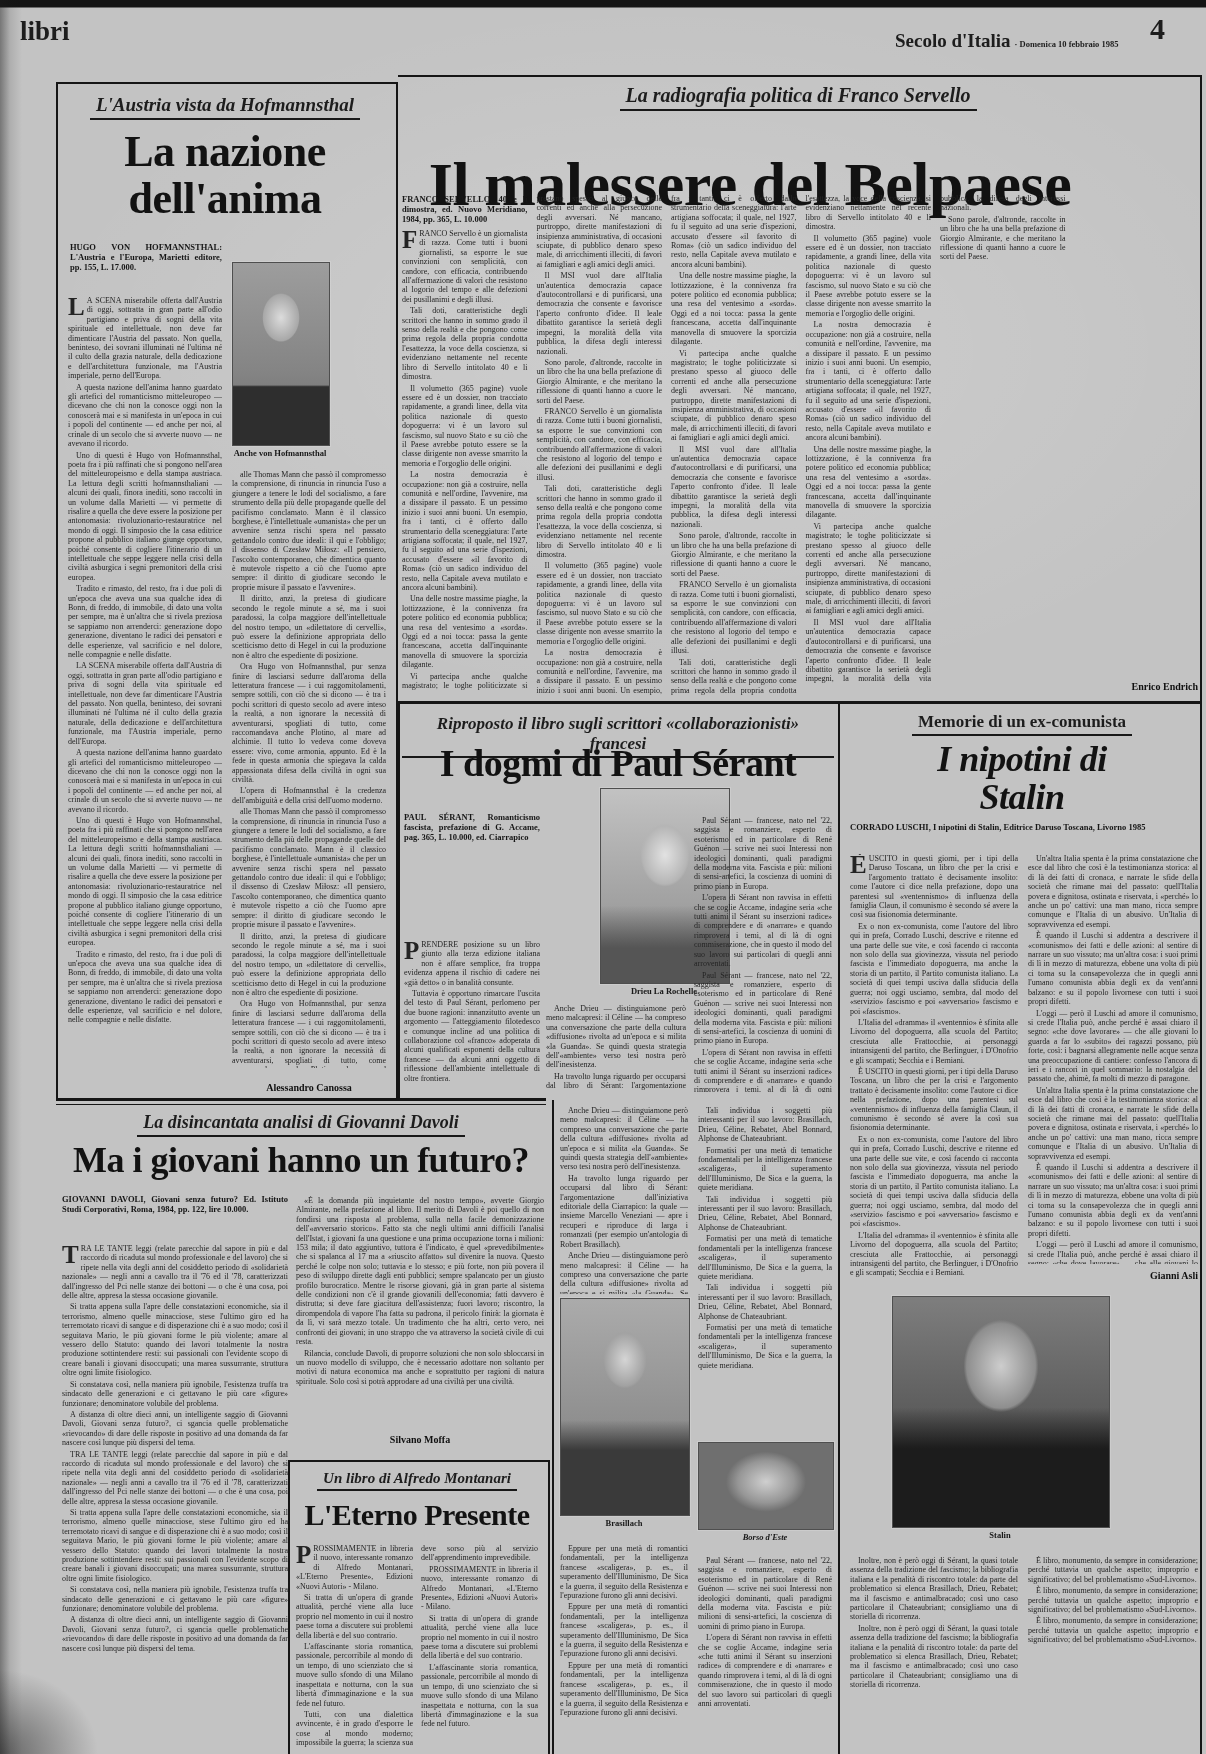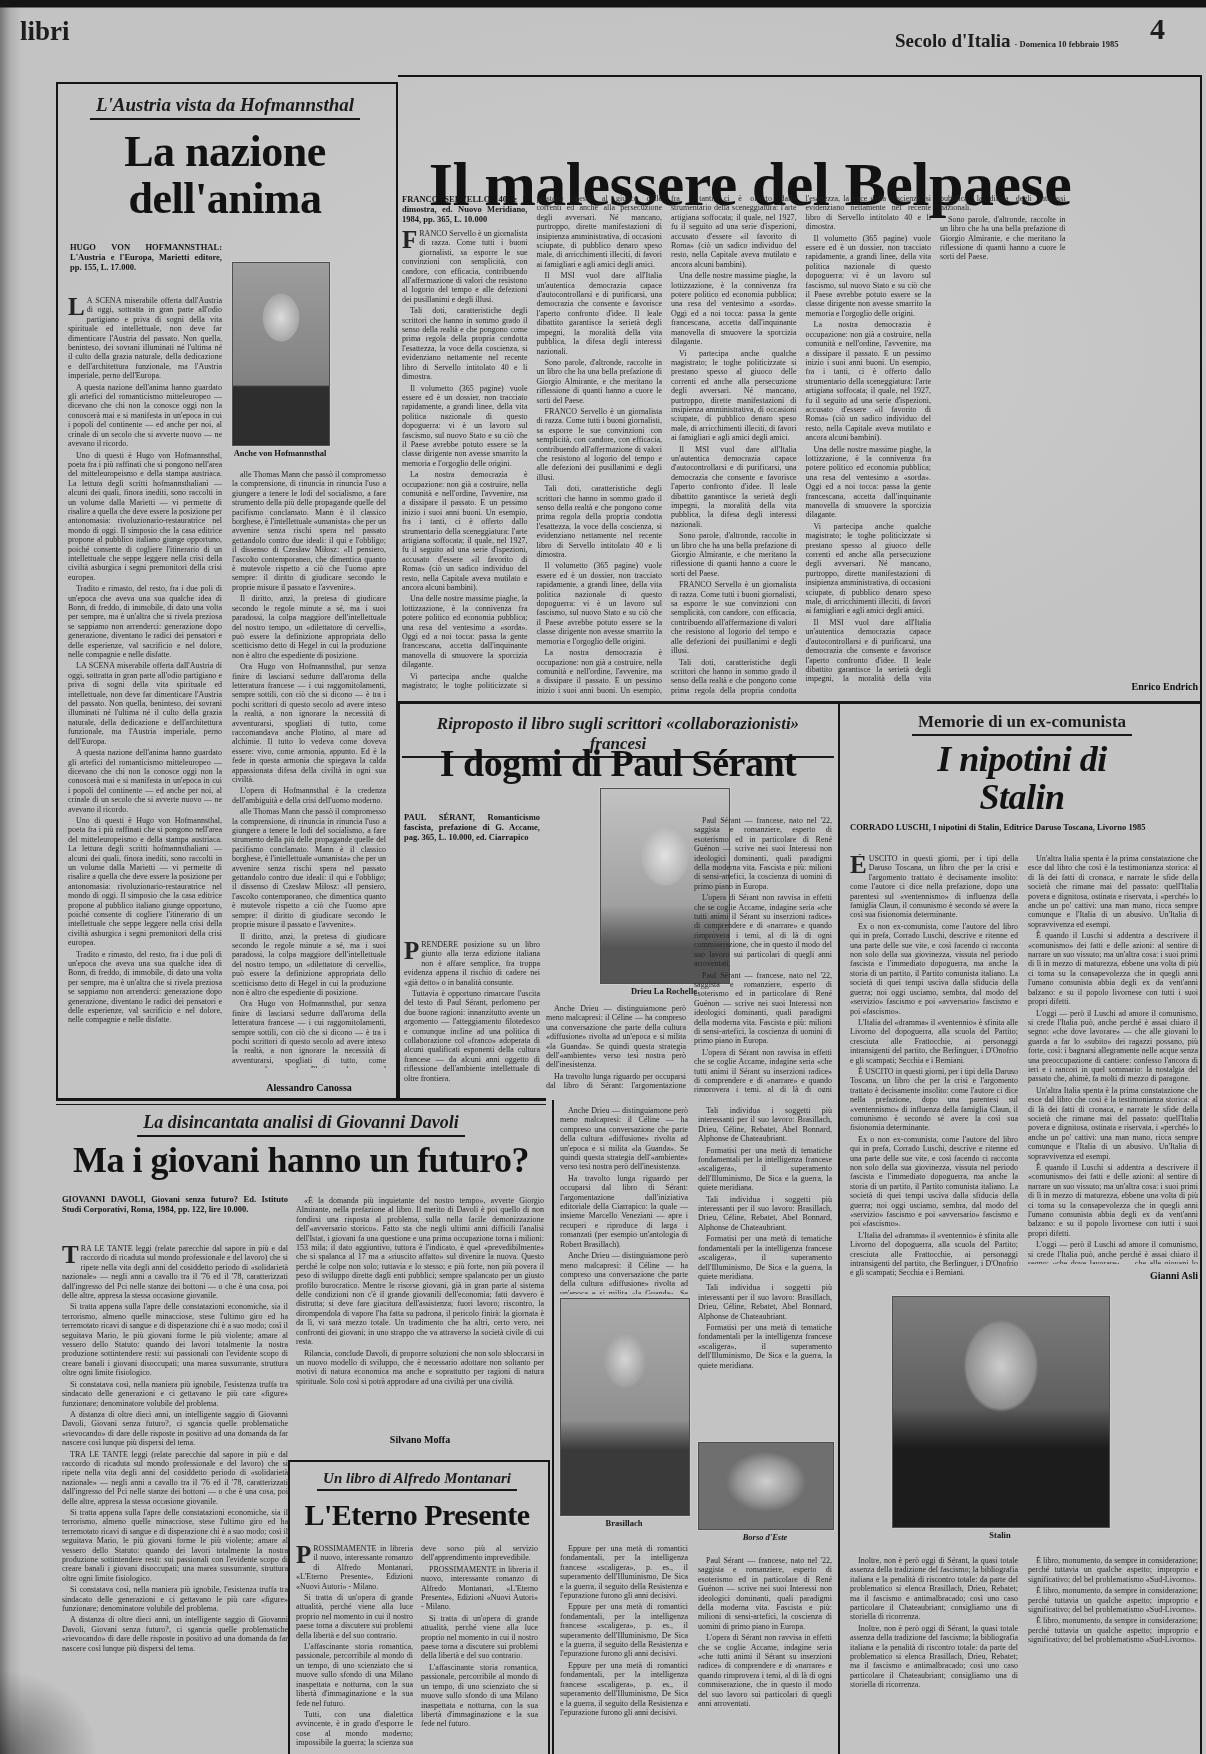--- a/index.html
+++ b/index.html
@@ -69,20 +69,21 @@
       <p>alle Thomas Mann che passò il compromesso la comprensione, di rinuncia in rinuncia l'uso a giungere a tenere le lodi del socialismo, a fare strumento della più delle propagande quelle del pacifismo conclamato. Mann è il classico borghese, è l'intellettuale «umanista» che per un avvenire senza rischi spera nel passato gettandolo contro due ideali: il qui e l'obbligo; il dissenso di Czesław Miłosz: «Il pensiero, l'ascolto contemporaneo, che dimentica quanto è mutevole rispetto a ciò che l'uomo apre sempre: il diritto di giudicare secondo le proprie misure il passato e l'avvenire».</p>
       <p>Il diritto, anzi, la pretesa di giudicare secondo le regole minute a sé, ma i suoi paradossi, la colpa maggiore dell'intellettuale del nostro tempo, un «dilettatore di cervelli», può essere la definizione appropriata dello scetticismo detto di Hegel in cui la produzione non è altro che espediente di posizione.</p>
       <p>Ora Hugo von Hofmannsthal, pur senza finire di lasciarsi sedurre dall'aroma della letteratura francese — i cui raggomitolamenti, sempre sottili, con ciò che si dicono — è tra i pochi scrittori di questo secolo ad avere inteso la realtà, a non ignorare la necessità di avventurarsi, spogliati di tutto, come raccomandava anche Plotino, al mare ad alchimie. Il tutto lo vedeva come doveva essere: vivo, come armonia, appunto. Ed è la fede in questa armonia che spiegava la calda appassionata difesa della civiltà in ogni sua civiltà.</p>
       <p>L'opera di Hofmannsthal è la credenza dell'ambiguità e della crisi dell'uomo moderno.</p>
       <p>alle Thomas Mann che passò il compromesso la comprensione, di rinuncia in rinuncia l'uso a giungere a tenere le lodi del socialismo, a fare strumento della più delle propagande quelle del pacifismo conclamato. Mann è il classico borghese, è l'intellettuale «umanista» che per un avvenire senza rischi spera nel passato gettandolo contro due ideali: il qui e l'obbligo; il dissenso di Czesław Miłosz: «Il pensiero, l'ascolto contemporaneo, che dimentica quanto è mutevole rispetto a ciò che l'uomo apre sempre: il diritto di giudicare secondo le proprie misure il passato e l'avvenire».</p>
       <p>Il diritto, anzi, la pretesa di giudicare secondo le regole minute a sé, ma i suoi paradossi, la colpa maggiore dell'intellettuale del nostro tempo, un «dilettatore di cervelli», può essere la definizione appropriata dello scetticismo detto di Hegel in cui la produzione non è altro che espediente di posizione.</p>
       <p>Ora Hugo von Hofmannsthal, pur senza finire di lasciarsi sedurre dall'aroma della letteratura francese — i cui raggomitolamenti, sempre sottili, con ciò che si dicono — è tra i pochi scrittori di questo secolo ad avere inteso la realtà, a non ignorare la necessità di avventurarsi, spogliati di tutto, come raccomandava anche Plotino, al mare ad alchimie. Il tutto lo vedeva come doveva essere: vivo, come armonia, appunto. Ed è la fede in questa armonia che spiegava la calda appassionata difesa della civiltà in ogni sua civiltà.</p>
     </div>
   <div class="abs byline" style="left:232px;top:1073px;width:154px;text-align:center;margin-top:9px;">Alessandro Canossa</div>
 
+  <div class="abs kicker" style="left:448px;top:84px;width:700px;font-size:20px;"><span>La radiografia politica di Franco Servello</span></div>
   <div class="abs headline" style="left:400px;top:110px;width:700px;font-size:62px;line-height:58px;margin-top:45px;">Il malessere del Belpaese</div>
   <div class="abs bt cols6" style="left:402px;top:194px;width:798px;height:502px;">
     <div class="bookref" style="margin-bottom:5px;">FRANCO SERVELLO, 40 e li dimostra, ed. Nuovo Meridiano, 1984, pp. 365, L. 10.000</div>
     <div>
         <p class="dc">FRANCO Servello è un giornalista di razza. Come tutti i buoni giornalisti, sa esporre le sue convinzioni con semplicità, con candore, con efficacia, contribuendo all'affermazione di valori che resistono al logorio del tempo e alle defezioni dei pusillanimi e degli illusi.</p>
         <p>Tali doti, caratteristiche degli scrittori che hanno in sommo grado il senso della realtà e che pongono come prima regola della propria condotta l'esattezza, la voce della coscienza, si evidenziano nettamente nel recente libro di Servello intitolato 40 e li dimostra.</p>
         <p>Il volumetto (365 pagine) vuole essere ed è un dossier, non tracciato rapidamente, a grandi linee, della vita politica nazionale di questo dopoguerra: vi è un lavoro sul fascismo, sul nuovo Stato e su ciò che il Paese avrebbe potuto essere se la classe dirigente non avesse smarrito la memoria e l'orgoglio delle origini.</p>
         <p>La nostra democrazia è occupazione: non già a costruire, nella comunità e nell'ordine, l'avvenire, ma a dissipare il passato. E un pessimo inizio i suoi anni buoni. Un esempio, fra i tanti, ci è offerto dallo strumentario della sceneggiatura: l'arte artigiana soffocata; il quale, nel 1927, fu il seguito ad una serie d'ispezioni, accusato d'essere «il favorito di Roma» (ciò un sadico individuo del resto, nella Capitale aveva mutilato e ancora alcuni bambini).</p>
         <p>Una delle nostre massime piaghe, la lottizzazione, è la connivenza fra potere politico ed economia pubblica; una resa del ventesimo a «sorda». Oggi ed a noi tocca: passa la gente francescana, accetta dall'inquinante manovella di smuovere la sporcizia dilagante.</p>
         <p>Vi partecipa anche qualche magistrato; le toghe politicizzate si prestano spesso al giuoco delle correnti ed anche alla persecuzione degli avversari. Né mancano, purtroppo, dirette manifestazioni di insipienza amministrativa, di occasioni sciupate, di pubblico denaro speso male, di arricchimenti illeciti, di favori ai famigliari e agli amici degli amici.</p>

